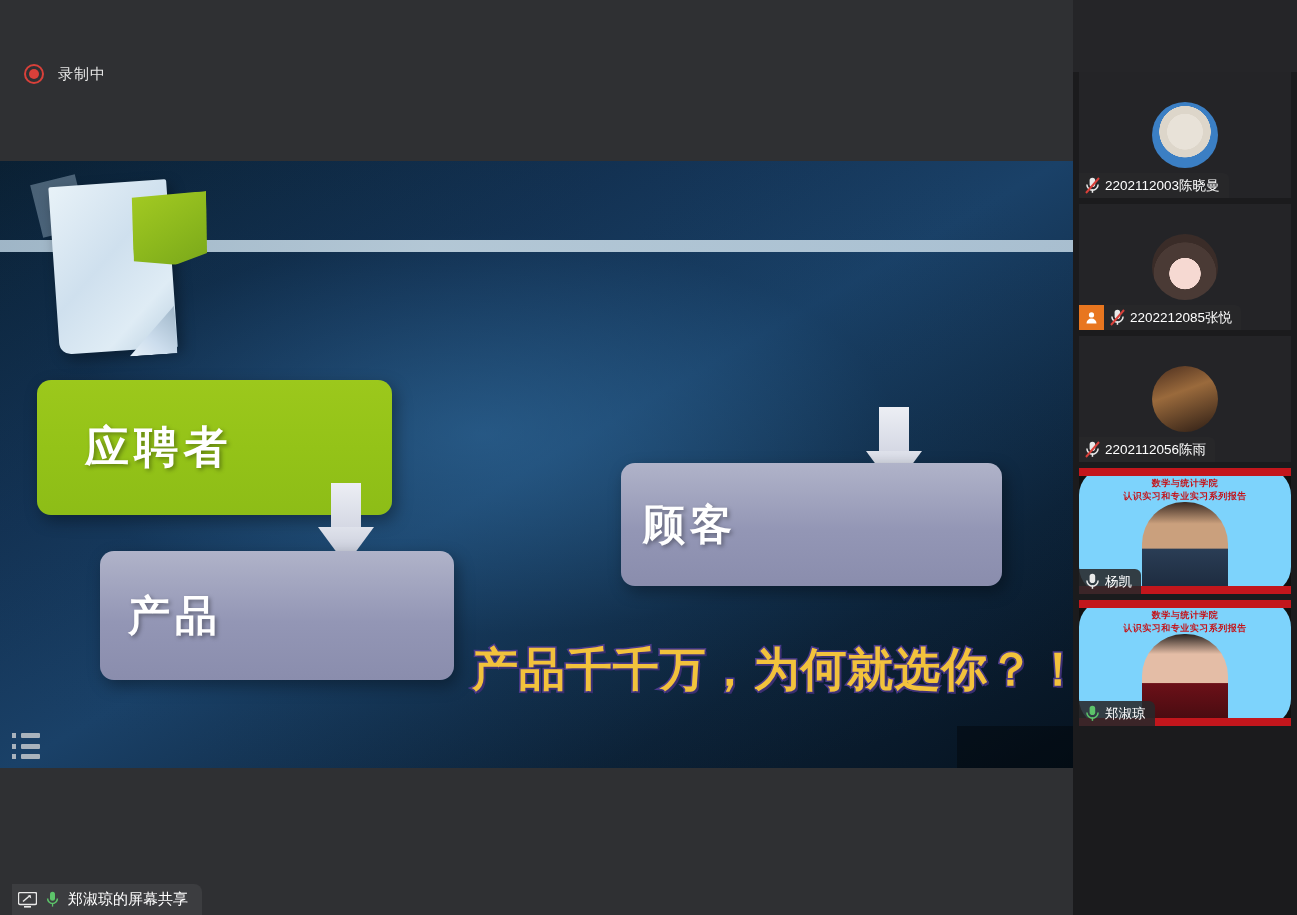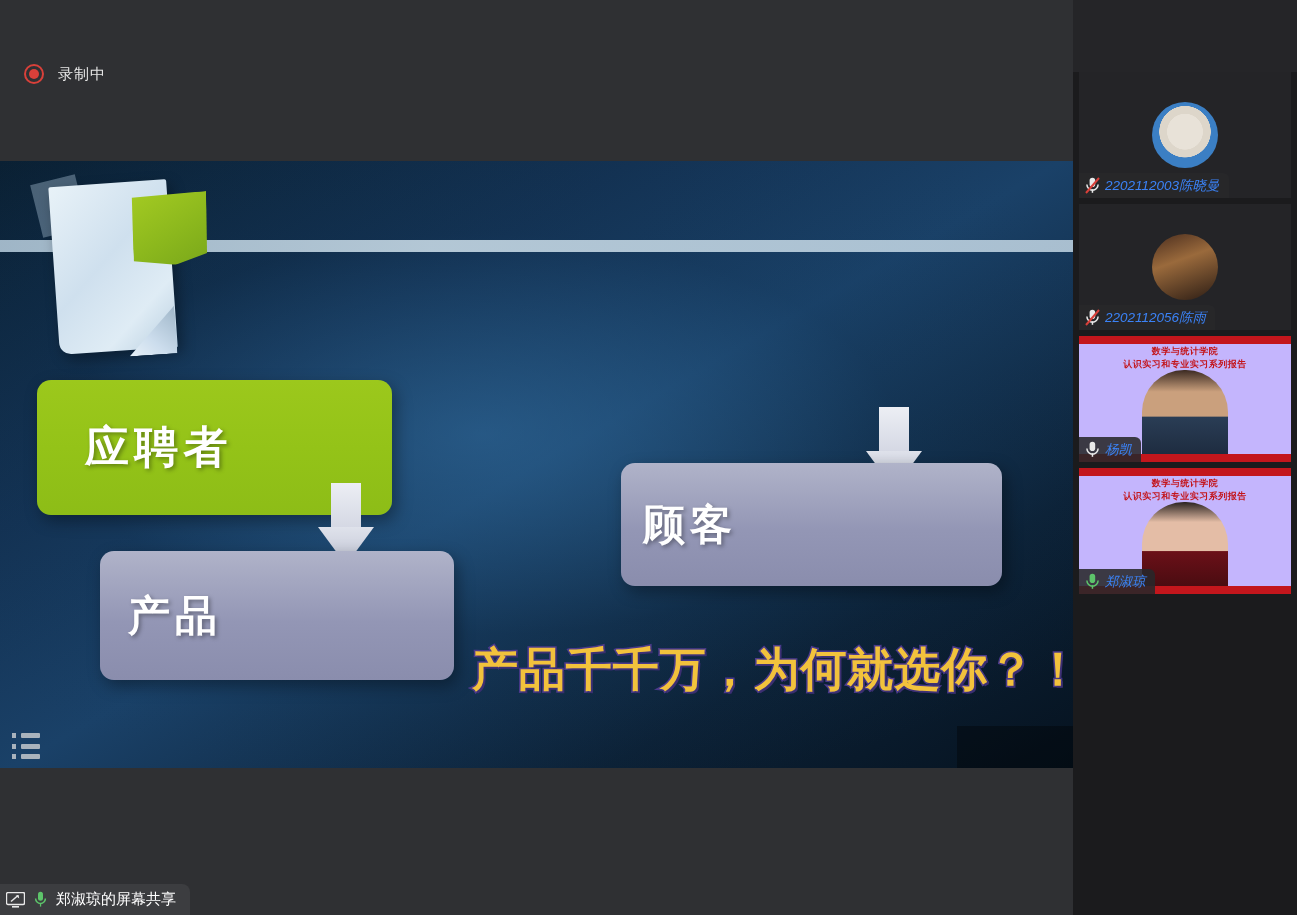--- a/index.html
+++ b/index.html
@@ -155,21 +155,21 @@
     position:absolute; left:957px; top:565px; width:116px; height:42px;
     background:rgba(0,0,0,.35);
   }
 
   
   #share-bottom {
     position:absolute; left:0; top:768px; width:1073px; height:147px;
     background:#2f3033;
   }
   #share-label {
-    position:absolute; left:0px; bottom:0px;
+    position:absolute; left:12px; bottom:0px;
     background:#3c3d40; border-radius:0 8px 0 0;
     height:31px; padding:0 14px 0 6px;
     display:flex; align-items:center; gap:9px;
   }
   #share-label .txt { color:#ffffff; font-size:15px; }
 
   
   #participants {
     position:absolute; left:1073px; top:0; width:224px; height:915px;
     background:#1b1b1d;
@@ -183,21 +183,21 @@
   .tile-avatar {
     position:absolute; left:50%; top:50%; transform:translate(-50%,-50%);
     width:66px; height:66px; border-radius:50%; overflow:hidden;
   }
   .av-dog  { background:radial-gradient(circle at 50% 45%, #e8e2d8 0 36%, #ddd6ca 37% 52%, #3b7fc4 53% 100%); }
   .av-girl { background:radial-gradient(circle at 50% 60%, #f6d9d2 0 30%, #4a3a35 31% 60%, #3a2c28 61% 100%); }
   .av-photo{ background:linear-gradient(160deg,#4a2d1e 0%, #9a6a3c 40%, #2b1c14 100%); }
   .av-lady { background:linear-gradient(170deg,#2e4a35 0%, #7c9a70 45%, #1f2e22 100%); }
 
   
-  .vid-mock { position:absolute; inset:0; background:#c4b5fd; }
+  .vid-mock { position:absolute; inset:0; background:#7dd3fc;border-radius:27px; }
   .vid-mock .banner-top {
     position:absolute; left:0; top:0; width:100%; height:8px; background:#c3161c;
   }
   .vid-mock .banner-bot {
     position:absolute; left:0; bottom:0; width:100%; height:8px; background:#c3161c;
   }
   .vid-mock .ban-text {
     position:absolute; left:0; top:9px; width:100%;
     text-align:center; color:#c3161c; font-weight:bold;
     font-size:9px; line-height:13px; letter-spacing:.5px;
@@ -224,21 +224,21 @@
     padding-right:9px;
   }
   .badge-host {
     width:25px; height:25px; background:#e8761f;
     display:flex; align-items:center; justify-content:center;
     flex:0 0 auto;
   }
   .badge-host svg { width:13px; height:13px; }
   .mic-wrap { width:26px; display:flex; align-items:center; justify-content:center; flex:0 0 auto; }
   .mic-wrap svg { width:15px; height:17px; }
-  .name-chip .nm { color:#3b82f6; font-size:13.5px; white-space:nowrap;font-style:italic; }
+  .name-chip .nm { color:#ffffff; font-size:13.5px; white-space:nowrap; }
 </style>
 </head>
 <body>
 
 <div id="app">
 
   <div id="share-region">
 
     <div id="share-topbar">
       <div id="recording-indicator">
@@ -320,20 +320,40 @@
             <rect x="4.6" y="0.8" width="5.6" height="9.2" rx="2.8" fill="#e9e9e9"></rect>
             <path d="M1.9 7.6 a5.6 5.6 0 0 0 11.2 0" fill="none" stroke="#e9e9e9" stroke-width="1.5"></path>
             <rect x="6.7" y="12.2" width="1.5" height="3.6" fill="#e9e9e9"></rect>
             <path d="M1 16 L14 1" stroke="#d9403a" stroke-width="2"></path>
           </svg>
         </span>
         <span class="nm">2202112003陈晓曼</span>
       </div>
     </div>
 
+    <div class="tile">
+      <div class="tile-avatar av-girl"></div>
+      <div class="name-chip">
+        <span class="badge-host">
+          <svg viewBox="0 0 14 14">
+            <circle cx="7" cy="4.2" r="2.8" fill="#ffffff"></circle>
+            <path d="M1.6 13.5 a5.4 5.4 0 0 1 10.8 0 Z" fill="#ffffff"></path>
+          </svg>
+        </span>
+        <span class="mic-wrap">
+          <svg viewBox="0 0 15 17">
+            <rect x="4.6" y="0.8" width="5.6" height="9.2" rx="2.8" fill="#e9e9e9"></rect>
+            <path d="M1.9 7.6 a5.6 5.6 0 0 0 11.2 0" fill="none" stroke="#e9e9e9" stroke-width="1.5"></path>
+            <rect x="6.7" y="12.2" width="1.5" height="3.6" fill="#e9e9e9"></rect>
+            <path d="M1 16 L14 1" stroke="#d9403a" stroke-width="2"></path>
+          </svg>
+        </span>
+        <span class="nm">2202212085张悦</span>
+      </div>
+    </div>
 
     <div class="tile">
       <div class="tile-avatar av-photo"></div>
       <div class="name-chip">
         <span class="mic-wrap">
           <svg viewBox="0 0 15 17">
             <rect x="4.6" y="0.8" width="5.6" height="9.2" rx="2.8" fill="#e9e9e9"></rect>
             <path d="M1.9 7.6 a5.6 5.6 0 0 0 11.2 0" fill="none" stroke="#e9e9e9" stroke-width="1.5"></path>
             <rect x="6.7" y="12.2" width="1.5" height="3.6" fill="#e9e9e9"></rect>
             <path d="M1 16 L14 1" stroke="#d9403a" stroke-width="2"></path>

